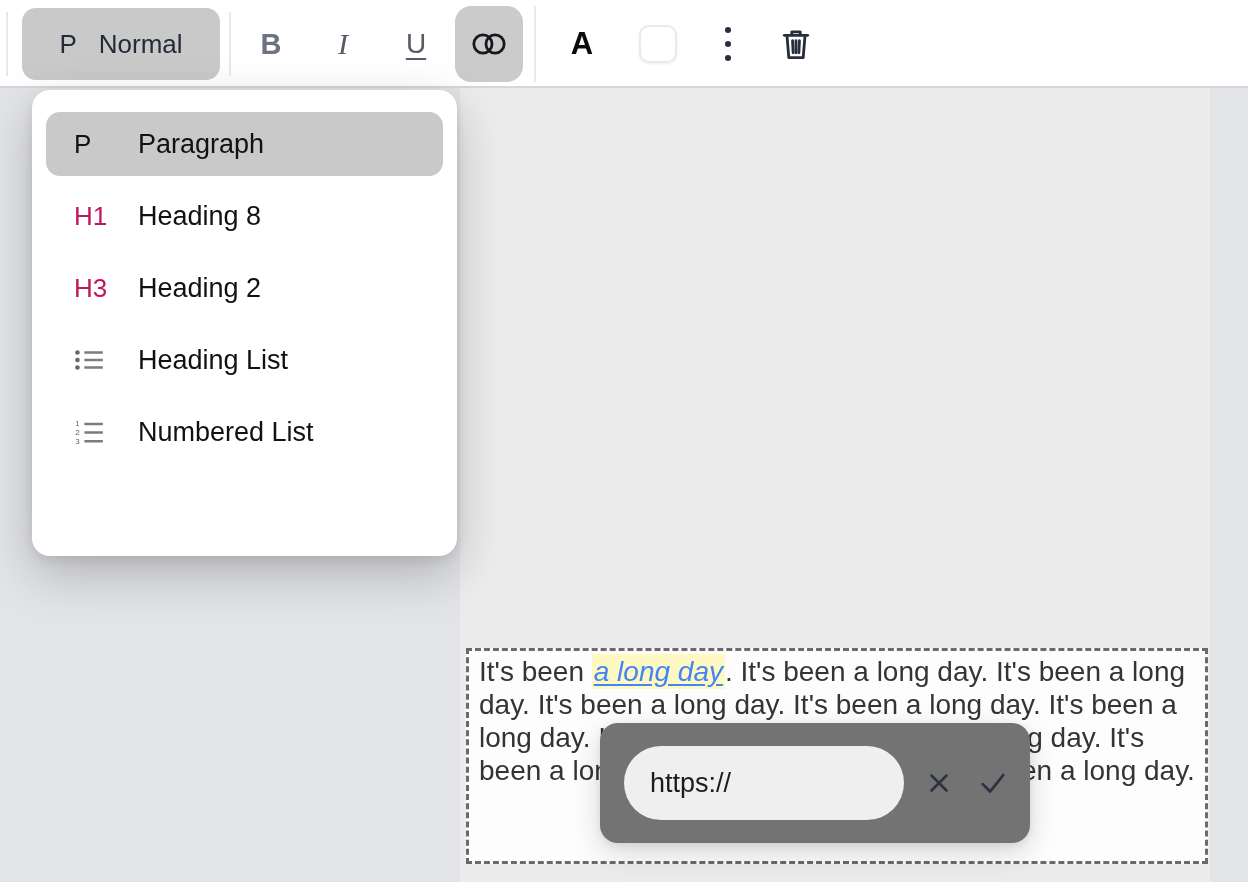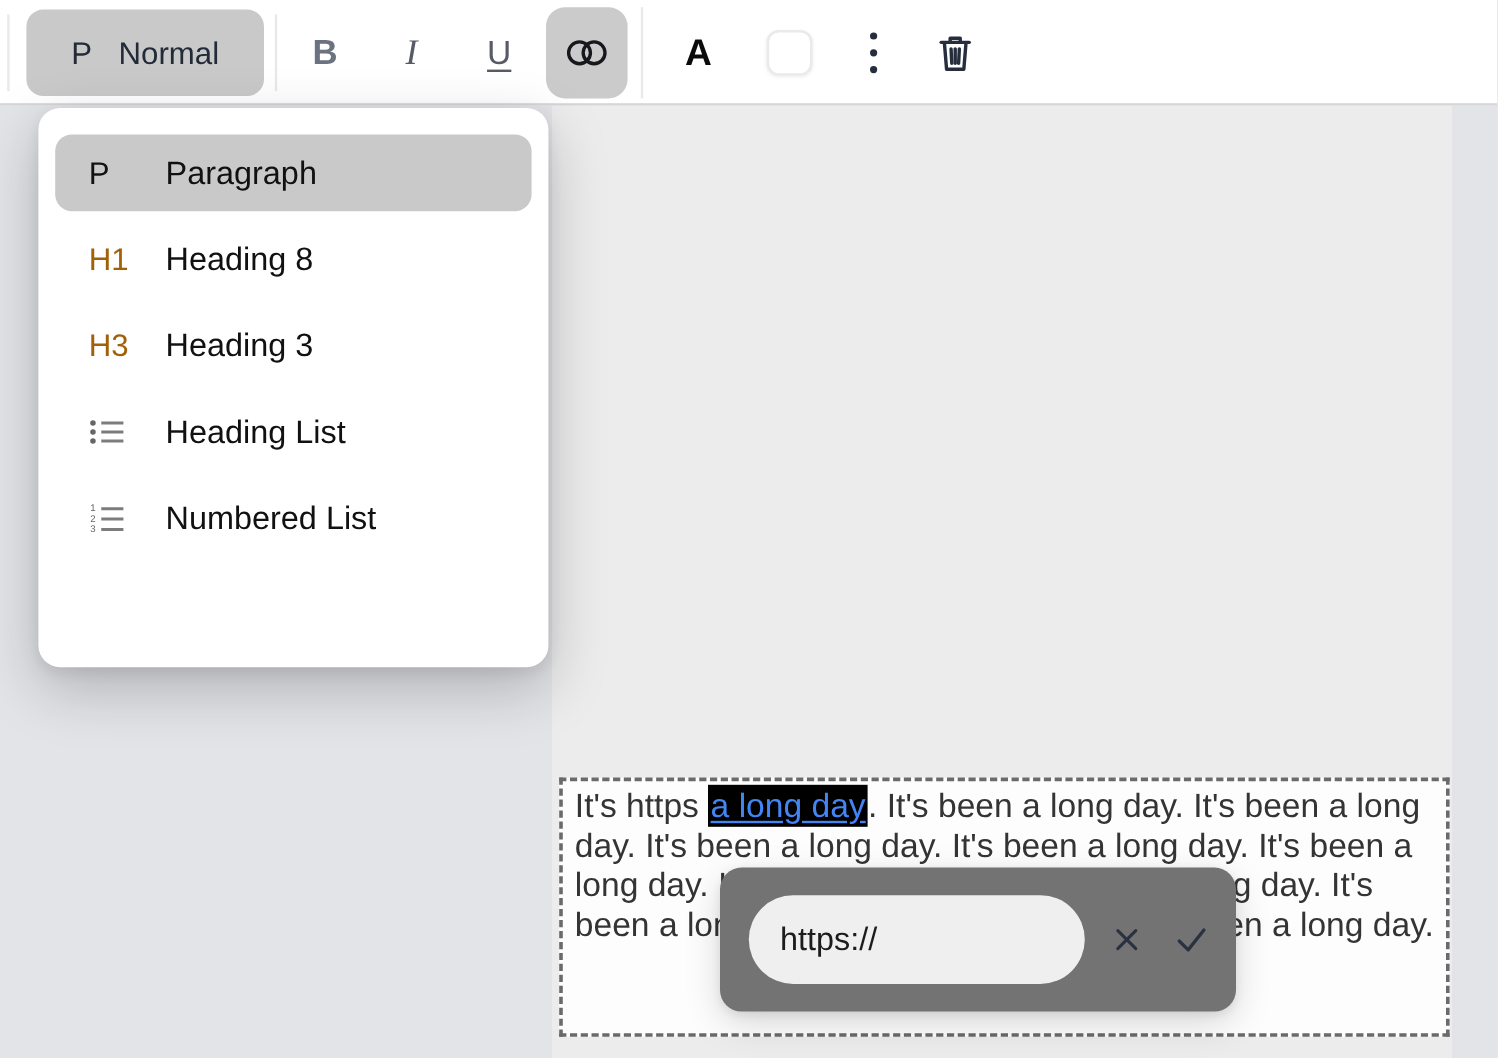--- a/index.html
+++ b/index.html
@@ -24,27 +24,27 @@
   .btn-trash { left:766px; width:60px; }
 
   
   .page { position:absolute; left:0; top:88px; width:1248px; height:794px; }
   .canvas { position:absolute; left:460px; top:0; width:750px; height:794px; background:#ececec; }
 
   
   .dropdown { position:absolute; left:32px; top:2px; width:425px; height:466px; background:#ffffff; border-radius:18px; box-shadow:0 18px 50px rgba(0,0,0,0.22), 0 4px 12px rgba(0,0,0,0.08); padding-top:22px; z-index:30; }
   .dd-item { height:64px; margin:0 14px 8px 14px; border-radius:14px; display:flex; align-items:center; padding-left:14px; cursor:pointer; }
   .dd-item.selected { background:#c9c9c9; }
-  .dd-ic { width:64px; display:flex; align-items:center; justify-content:flex-start; padding-left:14px; font-size:26px; color:#a16207; flex:none; }
+  .dd-ic { width:64px; display:flex; align-items:center; justify-content:flex-start; padding-left:14px; font-size:26px; color:#be185d; flex:none; }
   .dd-item.selected .dd-ic { color:#121212; }
   .dd-label { font-size:27px; color:#111111; padding-left:14px;text-align:right; }
 
   
   .editor-box { position:absolute; left:466px; top:560px; width:742px; height:216px; background:#fdfdfd; border:3px dashed #6a6a6a; padding:4px 10px; font-size:28px; line-height:33px; color:#343434; z-index:10; overflow:hidden; }
-  .sel-hl { background:#000000; padding:2px 2px; }
+  .sel-hl { background:#fef9c3; padding:2px 2px;font-style:italic; }
   .ed-link { color:#4285f4; text-decoration:underline; text-underline-offset:3px; cursor:pointer; }
 
   
   .link-popup { position:absolute; left:600px; top:635px; width:430px; height:120px; background:#737373; border-radius:18px; box-shadow:0 10px 30px rgba(0,0,0,0.15), 0 2px 8px rgba(0,0,0,0.08); display:flex; align-items:center; padding-left:24px; z-index:40; }
   .url-input { width:280px; height:74px; border:none; outline:none; border-radius:40px; background:#efefef; font-size:27px; color:#1c1c1c; padding:0 26px; font-family:"Liberation Sans","DejaVu Sans",sans-serif; }
   .pp-btn { width:46px; height:46px; display:flex; align-items:center; justify-content:center; background:transparent; border:none; cursor:pointer; }
   .pp-close { margin-left:12px; }
   .pp-confirm { margin-left:8px; }
 
   svg { display:block; }
@@ -110,21 +110,21 @@
       <div class="dd-item selected">
         <span class="dd-ic">P</span>
         <span class="dd-label">Paragraph</span>
       </div>
       <div class="dd-item">
         <span class="dd-ic">H1</span>
         <span class="dd-label">Heading 8</span>
       </div>
       <div class="dd-item">
         <span class="dd-ic">H3</span>
-        <span class="dd-label">Heading 3</span>
+        <span class="dd-label">Heading 2</span>
       </div>
       <div class="dd-item">
         <span class="dd-ic">
           <svg width="30" height="24" viewBox="0 0 26 20" fill="none">
             <circle cx="3" cy="3.5" r="2" fill="#666"></circle>
             <circle cx="3" cy="10" r="2" fill="#666"></circle>
             <circle cx="3" cy="16.5" r="2" fill="#666"></circle>
             <path d="M9 3.5h16M9 10h16M9 16.5h16" stroke="#7c7c7c" stroke-width="2.2"></path>
           </svg>
         </span>
@@ -137,21 +137,21 @@
             <text x="1" y="13.5" font-size="7" fill="#666" font-family="Liberation Sans, sans-serif">2</text>
             <text x="1" y="21" font-size="7" fill="#666" font-family="Liberation Sans, sans-serif">3</text>
             <path d="M9 4h16M9 11.5h16M9 19h16" stroke="#7c7c7c" stroke-width="2.2"></path>
           </svg>
         </span>
         <span class="dd-label">Numbered List</span>
       </div>
     </div>
 
     <div class="editor-box">
-      <span>It's https </span><span class="sel-hl"><a class="ed-link">a long day</a></span><span>. It's been a long day. It's been a long day. It's been a long day. It's been a long day. It's been a long day. It's been a long day. It's been a long day. It's been a long day. It's been a long day. It's been a long day.</span>
+      <span>It's been </span><span class="sel-hl"><a class="ed-link">a long day</a></span><span>. It's been a long day. It's been a long day. It's been a long day. It's been a long day. It's been a long day. It's been a long day. It's been a long day. It's been a long day. It's been a long day. It's been a long day.</span>
     </div>
 
     <div class="link-popup">
       <input class="url-input" type="text" value="https://" style="">
       <button class="pp-btn pp-close">
         <span>
           <svg width="30" height="30" viewBox="0 0 28 28" fill="none" stroke="#2a3242" stroke-width="2.4" stroke-linecap="round">
             <path d="M7 7l14 14M21 7L7 21"></path>
           </svg>
         </span>

